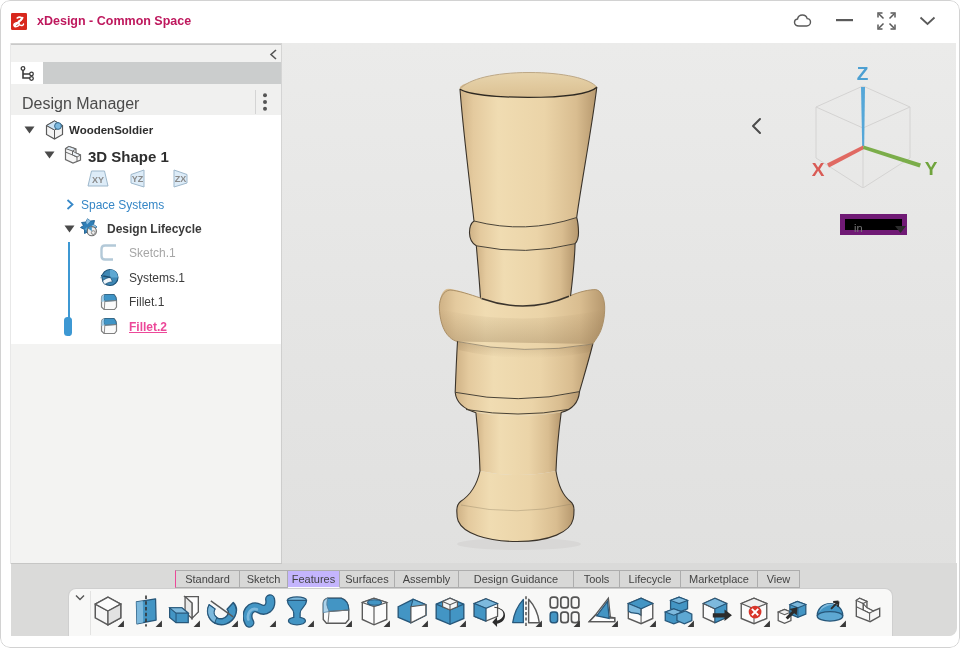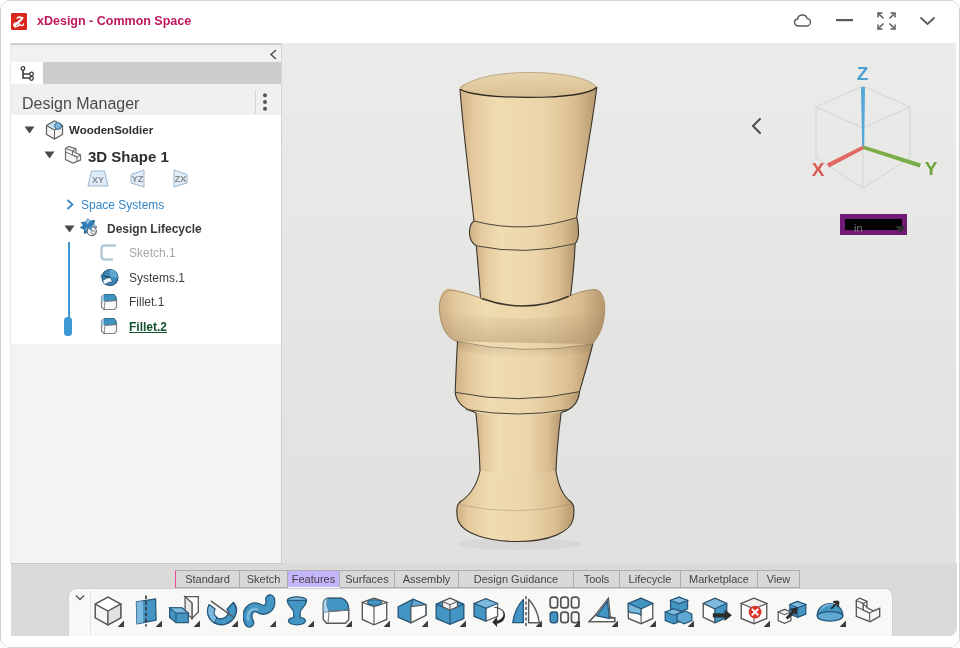--- a/index.html
+++ b/index.html
@@ -222,21 +222,21 @@
         <path d="M 4.5,1.5 Q 2.8,4.8 4.8,8.3 L 1.5,9 L 1.5,5 Q 1.5,2.5 4.5,1.5 Z" fill="#9fcbe6"></path>
         <path d="M 4.8,8.3 L 16.5,7.5 M 4.8,8.3 L 4.3,16.5" fill="none" stroke="#818181" stroke-width="0.9"></path>
       </svg>
       <div class="trow" style="left:118px;top:180px;color:#3c3c3c">Fillet.1</div>
       <svg class="abs" style="left:89px;top:202px" width="18" height="18" viewBox="0 0 18 18">
         <path d="M 4.5,1.5 L 14,1.5 Q 16.5,4 16.5,7.5 L 16.5,14 L 14.5,16.5 L 4,16.5 L 1.5,14 L 1.5,5 Q 1.5,2.5 4.5,1.5 Z" fill="#fafafa" stroke="#818181" stroke-width="1.2"></path>
         <path d="M 4.5,1.5 L 14,1.5 Q 16.5,4 16.5,7.5 L 4.8,8.3 Q 2.5,5 4.5,1.5 Z" fill="#3f94c6" stroke="#2a6285" stroke-width="0.8"></path>
         <path d="M 4.5,1.5 Q 2.8,4.8 4.8,8.3 L 1.5,9 L 1.5,5 Q 1.5,2.5 4.5,1.5 Z" fill="#9fcbe6"></path>
         <path d="M 4.8,8.3 L 16.5,7.5 M 4.8,8.3 L 4.3,16.5" fill="none" stroke="#818181" stroke-width="0.9"></path>
       </svg>
-      <div class="trow b" style="left:118px;top:204.5px;color:#14532d;text-decoration:underline;border-bottom:2px solid #c5dff2;padding-bottom:16px">Fillet.2</div>
+      <div class="trow b" style="left:118px;top:204.5px;color:#ec4899;text-decoration:underline;border-bottom:2px solid #c5dff2;padding-bottom:16px">Fillet.2</div>
     </div>
     <div class="pfoot"></div>
   </div>
 
   <div class="tabsrow">
     <div class="tab first" style="width:65px">Standard</div>
     <div class="tab" style="width:48px">Sketch</div>
     <div class="tab active" style="width:52px">Features</div>
     <div class="tab" style="width:55px">Surfaces</div>
     <div class="tab" style="width:64px">Assembly</div>

